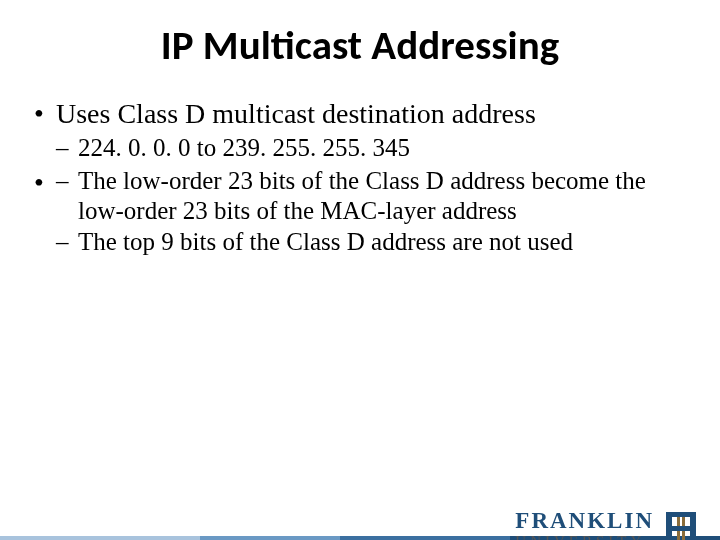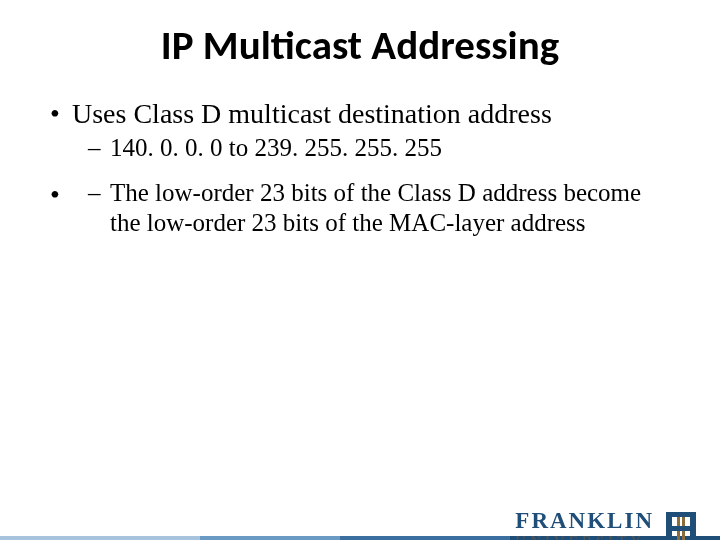--- a/index.html
+++ b/index.html
@@ -1,19 +1,19 @@
 <!DOCTYPE html>
 <html><head>
 <meta charset="utf-8">
 <style>
   html,body{margin:0;padding:0;width:720px;height:540px;background:#fff;font-family:"Times New Roman",Times,serif;color:#000;overflow:hidden}
   .slide{position:relative;width:720px;height:540px}
   .title{font-family:Calibri,Arial,sans-serif;font-size:41px;text-align:center;margin-top:20px;letter-spacing:0}
   .body{margin:10px 30px 0 30px}
-  ul{list-style:none;margin:16px;padding:0}
+  ul{list-style:none;margin:0;padding:0}
   .lvl1>li{position:relative;padding-left:26px;font-size:28px;line-height:1.18;margin-bottom:4px}
   .lvl1>li::before{content:"•";position:absolute;left:4px;top:0;font-size:28px}
   .lvl2{margin-top:2px}
   .lvl2>li{position:relative;padding-left:22px;font-size:25px;line-height:1.18;margin-bottom:2px}
   .lvl2>li::before{content:"–";position:absolute;left:0;top:0;font-size:25px}
   .footer-bar{position:absolute;left:0;bottom:0;width:720px;height:68px}
   .bar1{position:absolute;left:0;bottom:0;height:24px;width:720px;background:#1f4e79}
   .bar2{position:absolute;left:0;bottom:0;height:24px;width:510px;background:#3b6fa0}
   .bar3{position:absolute;left:0;bottom:0;height:24px;width:340px;background:#6a99c4}
   .bar4{position:absolute;left:0;bottom:0;height:24px;width:200px;background:#a8c3dd}
@@ -27,26 +27,27 @@
 <body>
 <div class="slide">
 
 <h1 class="title">IP Multicast Addressing</h1>
 
 <div class="body">
   <ul class="lvl1">
     <li>
       <span>Uses Class D multicast destination address</span>
       <ul class="lvl2">
-        <li>140. 0. 0. 0 to 239. 255. 255. 255</li>
+        <li>224. 0. 0. 0 to 239. 255. 255. 345</li>
       </ul>
     </li>
     <li>
       <ul class="lvl2">
         <li>The low-order 23 bits of the Class D address become the low-order 23 bits of the MAC-layer address</li>
+        <li>The top 9 bits of the Class D address are not used</li>
       </ul>
     </li>
   </ul>
 </div>
 
 <div class="footer-bar">
   <div class="bar1"></div>
   <div class="bar2"></div>
   <div class="bar3"></div>
   <div class="bar4"></div>

